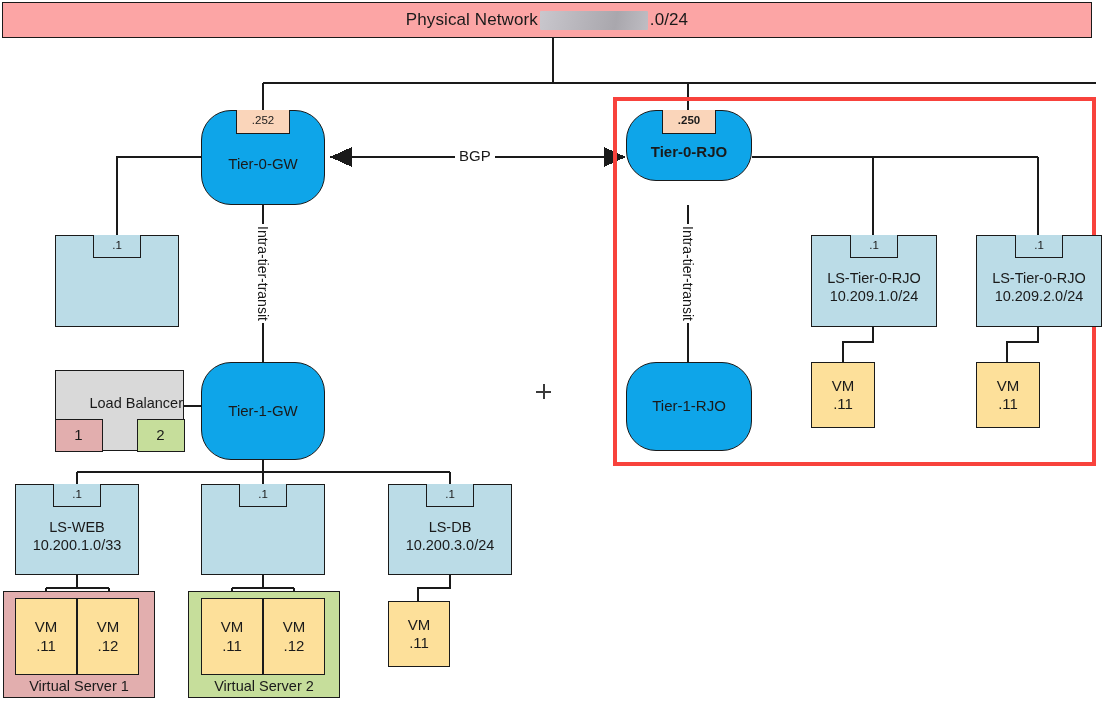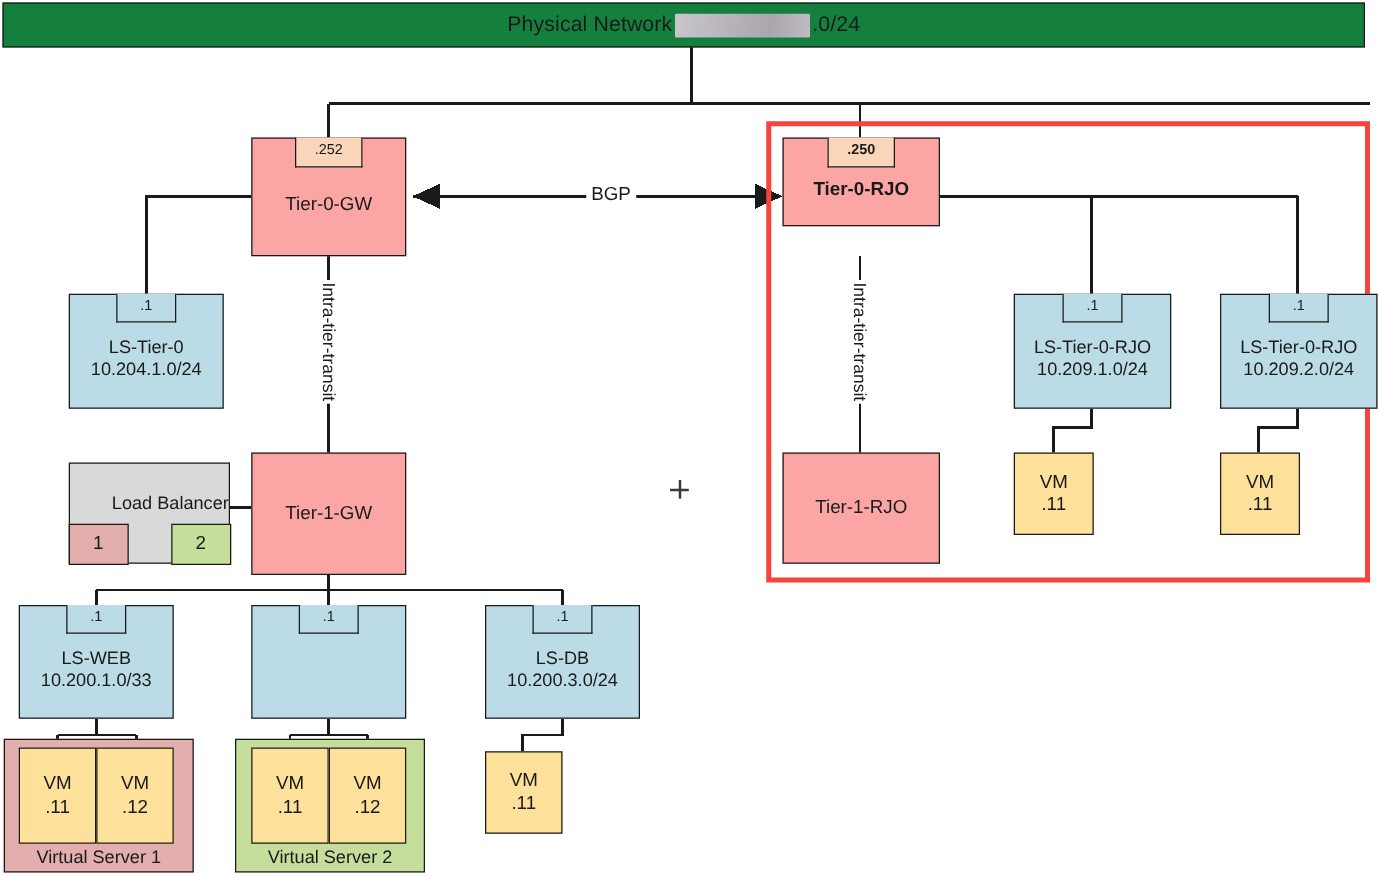--- a/index.html
+++ b/index.html
@@ -7,35 +7,35 @@
     width:1104px;height:701px;position:relative;overflow:hidden;
     font-family:"Liberation Sans","DejaVu Sans",sans-serif;
     color:#1a1a1a;
   }
   #canvas{position:absolute;inset:0;width:1104px;height:701px;}
   svg.wires{position:absolute;left:0;top:0;width:1104px;height:701px;pointer-events:none;}
 
   
   .header{
     position:absolute;left:2px;top:2px;width:1088px;height:34px;
-    background:#15803d;border:1.5px solid #1a1a1a;
+    background:#fca5a5;border:1.5px solid #1a1a1a;
     display:flex;align-items:center;justify-content:center;
     font-size:17px;letter-spacing:.1px;
   }
   .header .redact{
     display:inline-block;width:108px;height:19px;margin:0 2px;vertical-align:-4px;
     background:linear-gradient(100deg,#c9c7cd 0%,#b4b2b8 45%,#a9a7ad 70%,#bfbdc3 100%);
     border-radius:1px;
   }
 
   
   .node{position:absolute;box-sizing:border-box;border:1.5px solid #1a1a1a;
         display:flex;flex-direction:column;align-items:center;justify-content:center;
         text-align:center;line-height:1.22;}
-  .gw{background:#fca5a5;font-size:15px;}
+  .gw{background:#0ea5e9;font-size:15px;border-radius:30px;}
   .ls{background:#bbdce7;font-size:14.5px;}
   .vm{background:#fde09a;font-size:15px;}
   .lb{background:#d9d9d9;font-size:14.5px;}
 
   
   .iptab{
     position:absolute;top:-1.5px;left:50%;transform:translateX(-50%);
     box-sizing:border-box;border:1.5px solid #1a1a1a;border-top:none;
     background:inherit;font-size:11.5px;line-height:1;
     display:flex;align-items:center;justify-content:center;
@@ -139,32 +139,28 @@
     <div class="nodebody">Tier-0-GW</div>
   </div>
 
   <div class="node gw" style="left:626px;top:110px;width:126px;height:71px;font-weight:bold;">
     <div class="iptab" style="width:54px;height:24px;">
       <span>.250</span>
     </div>
     <div class="nodebody">Tier-0-RJO</div>
   </div>
 
-  <div class="hlabel" style="left:469px;top:147px;">BGP</div>
+  <div class="hlabel" style="left:455px;top:147px;">BGP</div>
 
   <div class="vlabel" style="left:271px;top:224px;">Intra-tier-transit</div>
   <div class="vlabel" style="left:696px;top:224px;">Intra-tier-transit</div>
 
   <div class="node ls" style="left:55px;top:235px;width:124px;height:92px;">
     <div class="iptab" style="width:48px;height:23px;">
       <span>.1</span>
-    </div>
-    <div class="nodebody">
-      <span class="l2">LS-Tier-0</span>
-      <span class="l2">10.204.1.0/24</span>
     </div>
   </div>
 
   <div class="node ls" style="left:811px;top:235px;width:126px;height:92px;">
     <div class="iptab" style="width:48px;height:23px;">
       <span>.1</span>
     </div>
     <div class="nodebody">
       <span class="l2">LS-Tier-0-RJO</span>
       <span class="l2">10.209.1.0/24</span>

